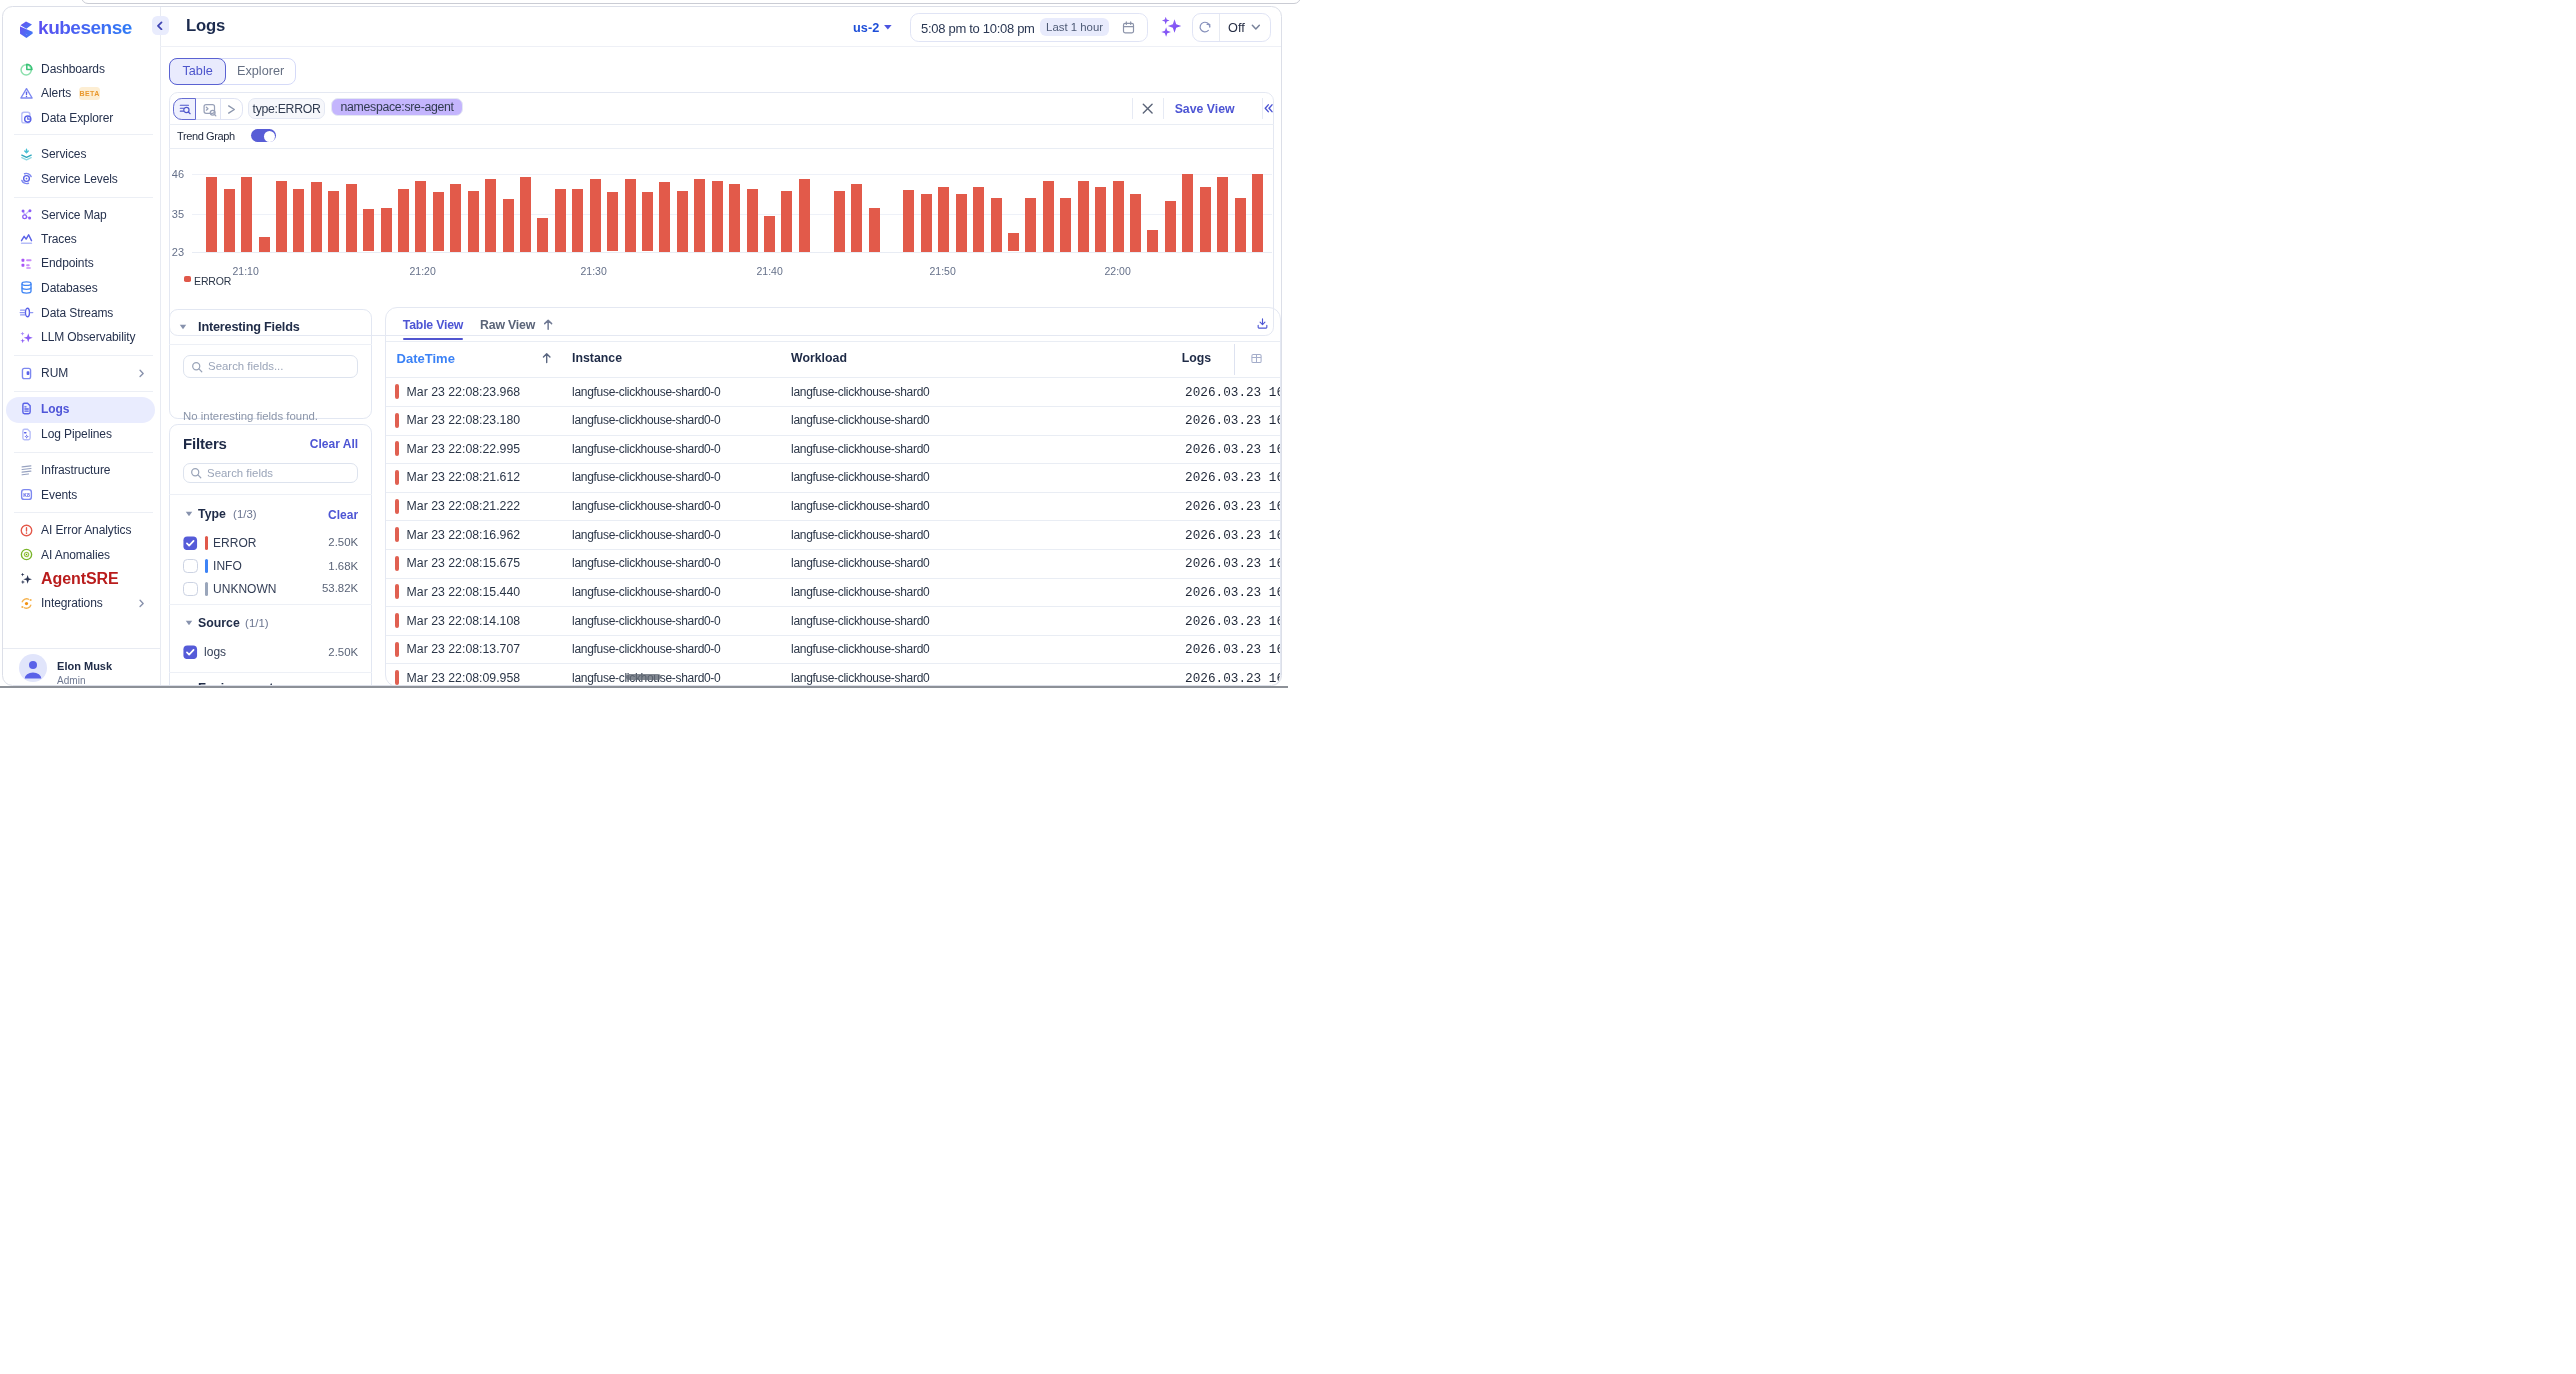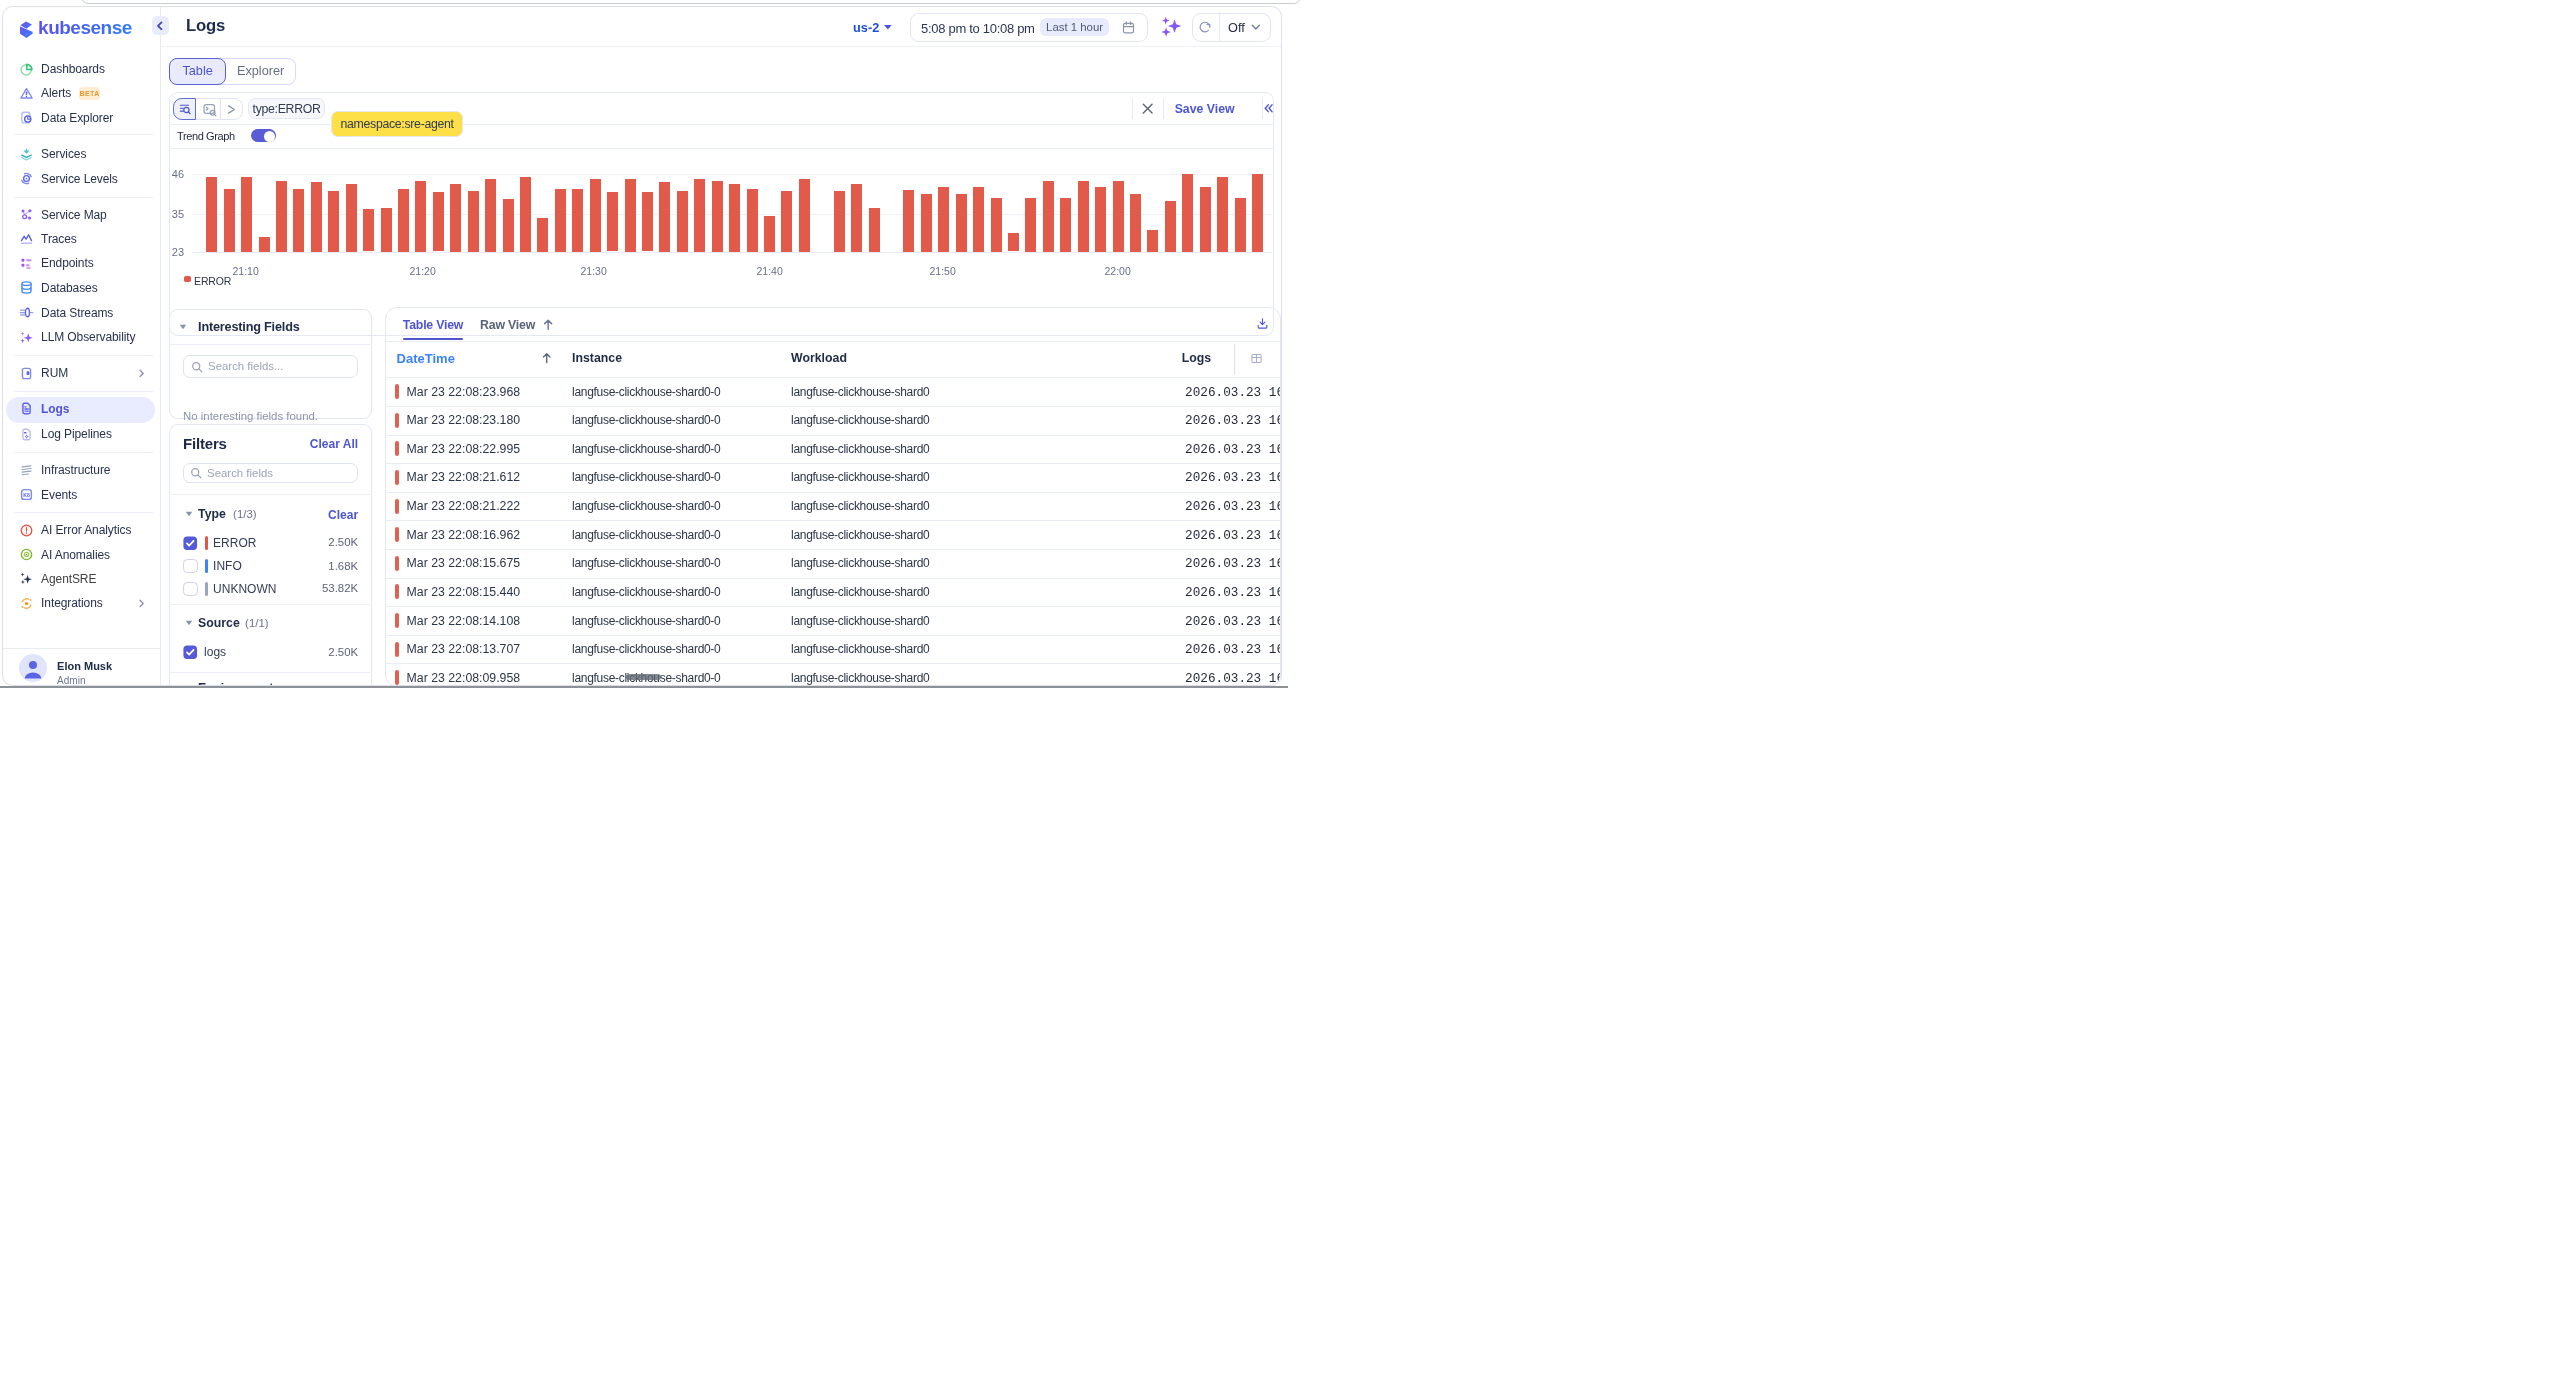--- a/index.html
+++ b/index.html
@@ -199,21 +199,21 @@
         </svg>
       </div>
       <div class="a" style="left:38px;top:548px;transform:translateY(-50%);font-size:12px;letter-spacing:-0.1px;color:#26324e;font-weight:500;white-space:nowrap">AI Anomalies</div>
       <div class="a" style="left:16.3px;top:564px">
         <svg width="15" height="15" viewBox="0 0 24 24">
           <path d="M13.80 6.20 L15.57 11.43 L20.80 13.20 L15.57 14.97 L13.80 20.20 L12.03 14.97 L6.80 13.20 L12.03 11.43 Z" fill="#2c3654"></path>
           <path d="M5.80 2.60 L6.58 4.82 L8.80 5.60 L6.58 6.38 L5.80 8.60 L5.02 6.38 L2.80 5.60 L5.02 4.82 Z" fill="#2c3654"></path>
           <path d="M6.20 14.20 L7.12 16.68 L9.60 17.60 L7.12 18.52 L6.20 21.00 L5.28 18.52 L2.80 17.60 L5.28 16.68 Z" fill="#2c3654"></path>
         </svg>
       </div>
-      <div class="a" style="left:38px;top:572px;transform:translateY(-50%);font-size:12px;letter-spacing:-0.1px;color:#404040;font-weight:400;white-space:nowrap">AgentSRE</div>
+      <div class="a" style="left:38px;top:572px;transform:translateY(-50%);font-size:16px;letter-spacing:-0.1px;color:#b91c1c;font-weight:700;white-space:nowrap">AgentSRE</div>
       <div class="a" style="left:16.3px;top:589px">
         <svg width="15" height="15" viewBox="0 0 24 24">
           <path d="M5.2 9.2 A7.4 7.4 0 0 1 15.5 5.2" fill="none" stroke="#f6b24d" stroke-width="2.2" stroke-linecap="round"></path>
           <path d="M18.8 14.8 A7.4 7.4 0 0 1 8.5 18.8" fill="none" stroke="#f6b24d" stroke-width="2.2" stroke-linecap="round"></path>
           <circle cx="12" cy="12" r="2.6" fill="#f29111"></circle>
           <circle cx="18.6" cy="6.4" r="1.7" fill="#f6b24d"></circle>
           <circle cx="5.4" cy="17.6" r="1.7" fill="#f6b24d"></circle>
         </svg>
       </div>
       <div class="a" style="left:38px;top:596px;transform:translateY(-50%);font-size:12px;letter-spacing:-0.1px;color:#26324e;font-weight:500;white-space:nowrap">Integrations</div>
@@ -306,21 +306,21 @@
           <circle cx="12.8" cy="12.8" r="2.9"></circle>
           <line x1="15" y1="15" x2="16.6" y2="16.6"></line>
         </svg>
       </div>
       <div class="a" style="left:222px;top:96px">
         <svg width="13" height="13" viewBox="0 0 16 16">
           <path d="M4.5 3.5 L11.5 8 L4.5 12.5" fill="none" stroke="#8b96ad" stroke-width="1.6" stroke-linecap="round" stroke-linejoin="round"></path>
         </svg>
       </div>
       <div class="a flex" style="left:245px;top:91px;width:77px;height:21.5px;background:#f6f7fb;border:0.9px solid #e4e8f3;border-radius:7px;justify-content:center;font-size:12.3px;letter-spacing:-0.3px;color:#303b50">type:ERROR</div>
-      <div class="a flex" style="left:328px;top:104px;width:132px;height:26px;background:#fde047;border:0.9px solid #e4e8f3;border-radius:7px;justify-content:center;font-size:12.3px;letter-spacing:-0.3px;color:#303b50">namespace:sre-agent</div>
+      <div class="a flex" style="left:328px;top:91px;width:132px;height:18px;background:#c4b5fd;border:0.9px solid #e4e8f3;border-radius:7px;justify-content:center;font-size:12.3px;letter-spacing:-0.3px;color:#303b50">namespace:sre-agent</div>
       <div class="a" style="left:1129px;top:91px;width:0.9px;height:21.5px;background:#e6eaf4"></div>
       <div class="a" style="left:1160px;top:91px;width:0.9px;height:21.5px;background:#e6eaf4"></div>
       <div class="a" style="left:1259px;top:91px;width:0.9px;height:21.5px;background:#e6eaf4"></div>
       <div class="a" style="left:1139px;top:96px">
         <svg width="11.4" height="11.4" viewBox="0 0 13 13">
           <path d="M1.5 1.5 L11.5 11.5 M11.5 1.5 L1.5 11.5" stroke="#5b6478" stroke-width="1.6" stroke-linecap="round"></path>
         </svg>
       </div>
       <div class="a" style="left:1170px;top:95px;width:63px;white-space:nowrap;text-align:center;font-size:12.3px;font-weight:600;color:#4d55d4">Save View</div>
       <div class="a" style="left:1260px;top:96px">

